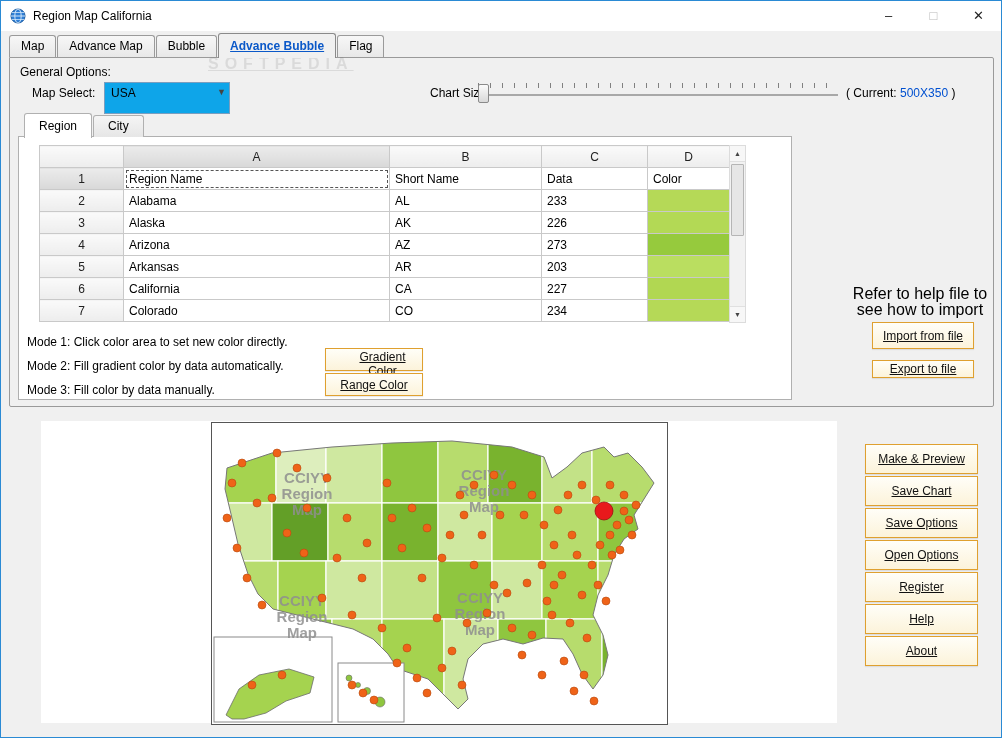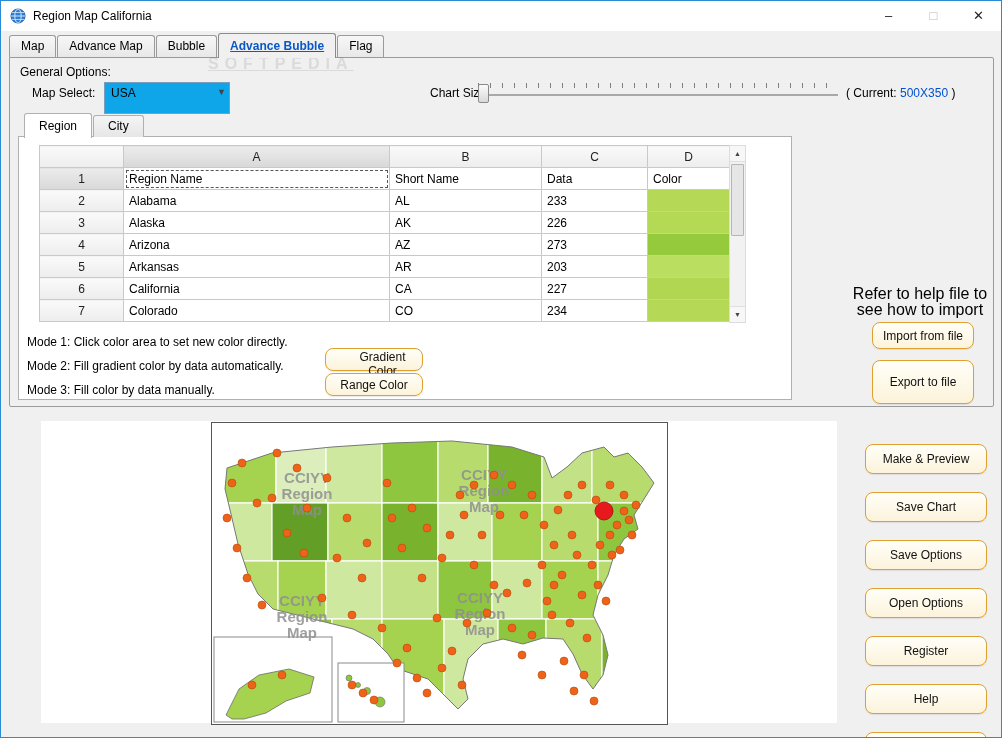--- a/index.html
+++ b/index.html
@@ -71,39 +71,39 @@
             color:#444; background:#f7f7f7; cursor:pointer; }
   .vs-up { top:0; border-bottom:1px solid #e0e0e0; }
   .vs-down { bottom:0; border-top:1px solid #e0e0e0; }
   .vs-thumb { position:absolute; left:1px; top:18px; width:13px; height:72px; background:#e6e6e6;
               border:1px solid #b5b5b5; border-radius:1px; cursor:pointer; }
 
   .modeline { position:absolute; left:8px; font-size:12px; color:#000; }
   .m1 { top:198px; } .m2 { top:222px; } .m3 { top:246px; }
 
   
-  .xbtn { background:linear-gradient(#fffef8,#fcf3da); border:1px solid #dfa02f; border-radius:8px;
+  .xbtn { background:linear-gradient(#fffef8,#fcf3da); border:1px solid #dfa02f; border-radius:0;
           font-family:"Liberation Sans",sans-serif; font-size:12px; color:#111; cursor:pointer;
-          box-shadow:0 1px 1px rgba(0,0,0,0.08); }
+          box-shadow:0 1px 1px rgba(0,0,0,0.08);text-decoration:underline; }
   .btn-gradient { position:absolute; left:306px; top:211px; width:98px; height:23px;padding-left:23px; }
   .btn-range    { position:absolute; left:306px; top:236px; width:98px; height:23px; }
 
   .help-note { position:absolute; left:830px; top:228px; width:160px; text-align:center; font-size:16px; line-height:16px; }
   .btn-import { position:absolute; left:862px; top:264px; width:102px; height:27px; }
-  .btn-export { position:absolute; left:862px; top:302px; width:102px; height:44px; }
+  .btn-export { position:absolute; left:862px; top:302px; width:102px; height:18px; }
 
   
   .preview-panel { position:absolute; left:40px; top:420px; width:796px; height:302px; background:#ffffff; }
   .mapframe { position:absolute; left:210px; top:421px; width:457px; height:303px; background:#ffffff;
               border:1px solid #555; }
   .map-wm { font-family:"Liberation Sans",sans-serif; font-weight:bold; font-size:15px; fill:#8f8f8f;
             opacity:0.85; text-anchor:middle; }
 
   .actioncol { position:absolute; left:864px; top:443px; width:113px; }
-  .actioncol .xbtn { display:block; width:122px; height:30px; margin-bottom:18px; }
+  .actioncol .xbtn { display:block; width:113px; height:30px; margin-bottom:2px; }
 </style>
 </head>
 <body>
 
 <div class="window">
 
   <div class="titlebar">
     <span class="appicon">
       <svg width="16" height="16" viewBox="0 0 16 16">
         <circle cx="8" cy="8" r="7" fill="#2f7fd6" stroke="#1b5ba0"></circle>

